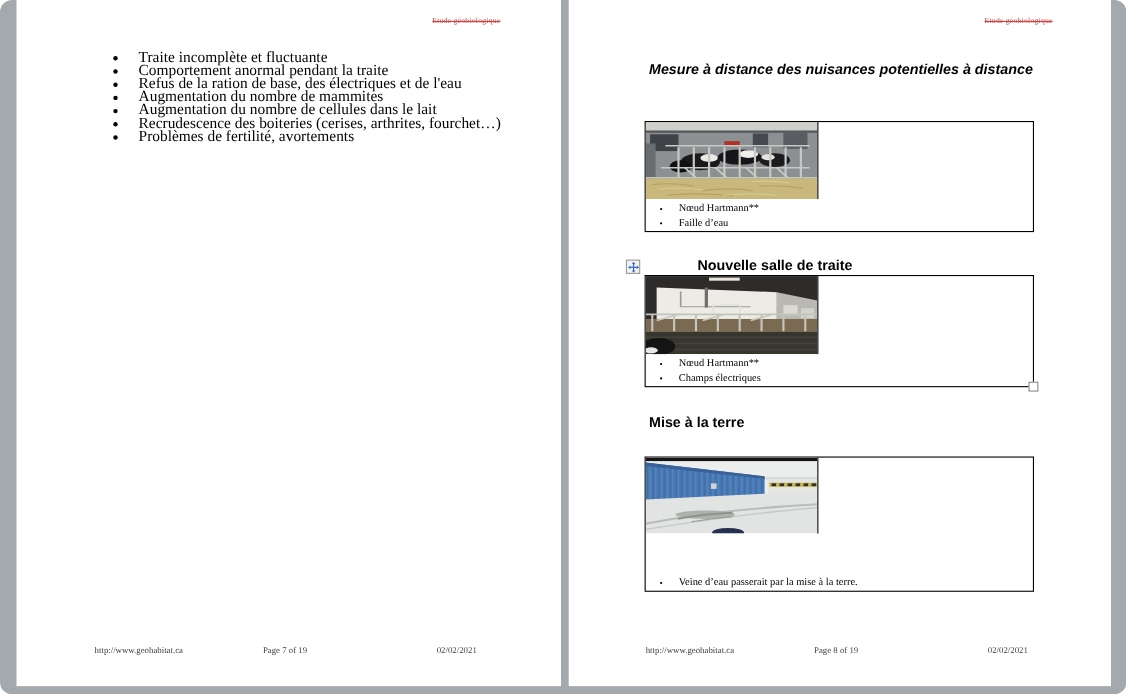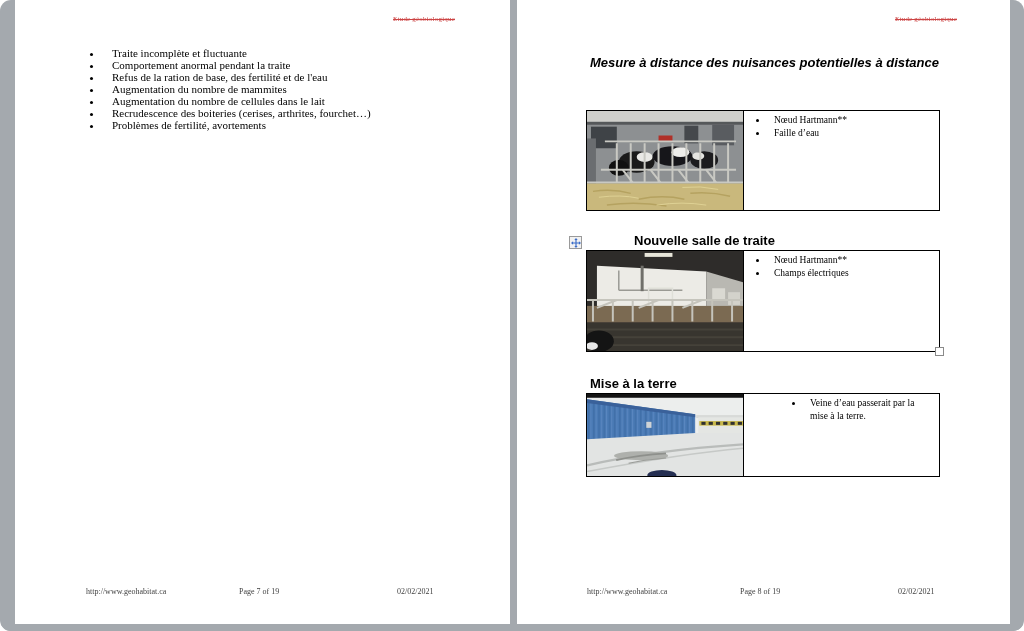--- a/index.html
+++ b/index.html
@@ -7,37 +7,37 @@
           font-family:"Liberation Serif",serif;color:#000;border-radius:11px;}
   .page{position:absolute;top:0;height:624px;background:#ffffff;}
   .page-left{left:15px;width:495px;}
   .page-right{left:517px;width:493px;}
 
   .header-note{position:absolute;top:15px;font-size:7px;letter-spacing:.2px;
                color:#cc4444;text-decoration:line-through;white-space:nowrap;}
   .page-left .header-note{right:55px;}
   .page-right .header-note{right:53px;}
 
-  .doc-bullets{position:absolute;top:47px;left:74px;margin:0;padding:0 0 0 14px;
-               font-size:11px;line-height:12px;list-style:disc;}
+  .doc-bullets{position:absolute;top:47px;left:88px;margin:0;padding:0 0 0 14px;
+               font-size:14px;line-height:12px;list-style:disc;}
   .doc-bullets li{margin:0;padding-left:9px;}
 
   .doc-title{position:absolute;left:73px;top:55px;font-family:"Liberation Sans",sans-serif;
              font-weight:bold;font-style:italic;font-size:13px;white-space:nowrap;}
   .doc-heading{position:absolute;left:73px;font-family:"Liberation Sans",sans-serif;
                font-weight:bold;font-size:13px;white-space:nowrap;}
   .heading-1{top:80px;}
   .heading-2{top:233px;padding-left:44px;}
   .heading-3{top:376px;}
 
   .phototable{position:absolute;left:69px;width:354px;border:1px solid #000;
-              display:flex;background:#fff;box-sizing:border-box;}
+              display:flex;background:#fff;box-sizing:border-box;flex-direction:column;}
   .table-1{top:110px;height:101px;}
   .table-2{top:250px;height:102px;}
-  .table-3{top:393px;height:84px;gap:36px;}
+  .table-3{top:415px;height:123px;gap:36px;}
   .photo-cell{width:157px;border-right:1px solid #000;position:relative;overflow:hidden;box-sizing:border-box;}
   .photo-cell svg{display:block;width:100%;height:100%;}
   .text-cell{flex:1;padding:3px 12px 0 10px;}
   .cell-bullets{margin:0;padding:0 0 0 14px;font-size:9.5px;line-height:13px;list-style:disc;}
   .cell-bullets li{margin:0;padding-left:6px;}
 
   .move-handle{position:absolute;left:52px;top:236px;width:13px;height:13px;
                background:#f2f2f2;border:1px solid #9a9a9a;display:flex;
                align-items:center;justify-content:center;box-sizing:border-box;}
   .resize-handle{position:absolute;left:418px;top:347px;width:7px;height:7px;
@@ -54,21 +54,21 @@
 <body>
 
 <div class="canvas">
 
   <div class="page page-left">
     <div class="header-note">Etude géobiologique</div>
 
     <ul class="doc-bullets">
       <li>Traite incomplète et fluctuante</li>
       <li>Comportement anormal pendant la traite</li>
-      <li>Refus de la ration de base, des fertilité et de l'eau</li>
+      <li>Refus de la ration de base, des électriques et de l'eau</li>
       <li>Augmentation du nombre de mammites</li>
       <li>Augmentation du nombre de cellules dans le lait</li>
       <li>Recrudescence des boiteries (cerises, arthrites, fourchet…)</li>
       <li>Problèmes de fertilité, avortements</li>
     </ul>
 
     <span class="footer-item footer-url">http://www.geohabitat.ca</span>
     <span class="footer-item footer-page">Page 7 of 19</span>
     <span class="footer-item footer-date">02/02/2021</span>
   </div>

